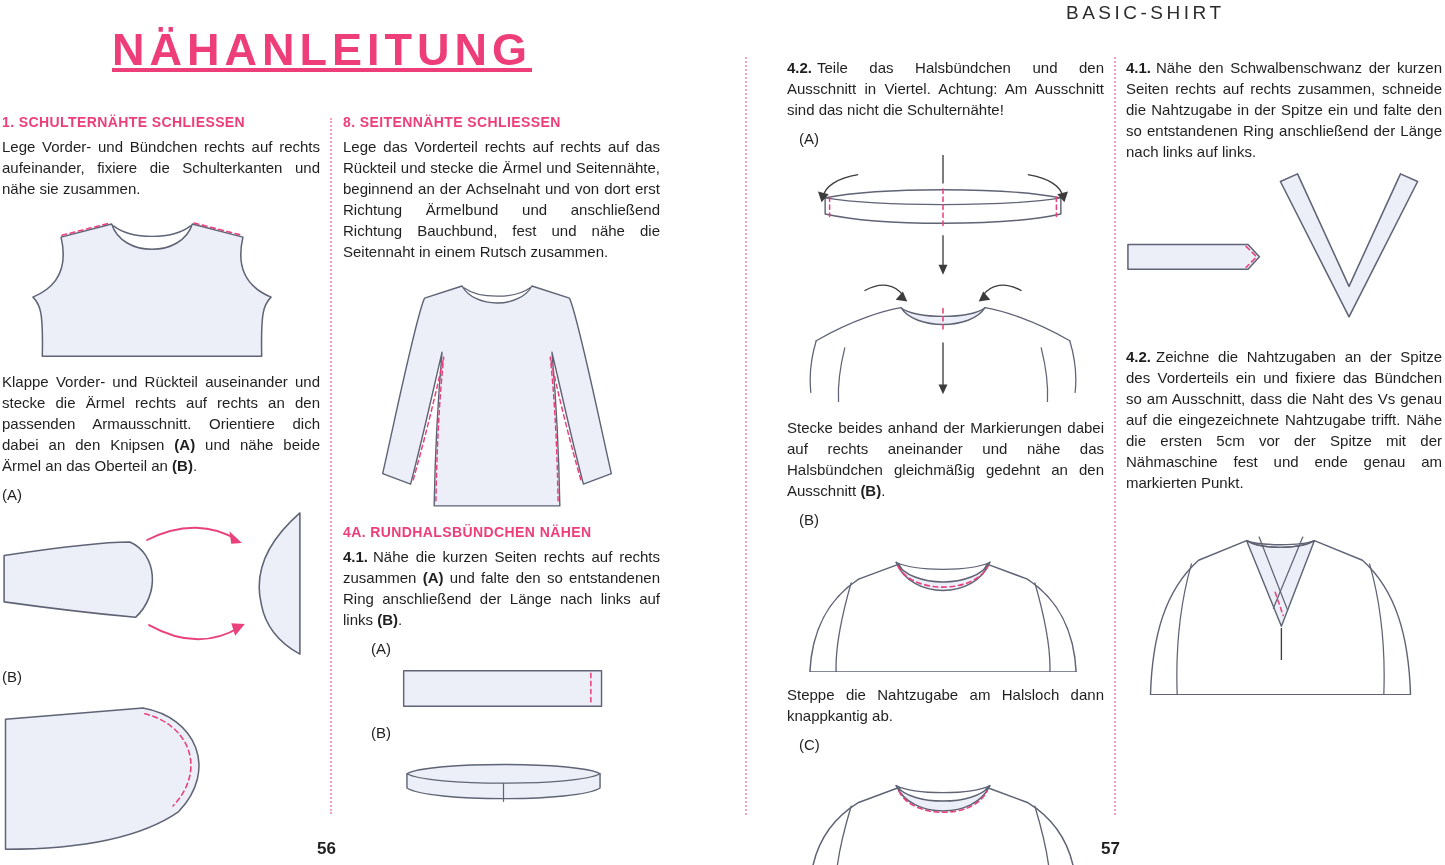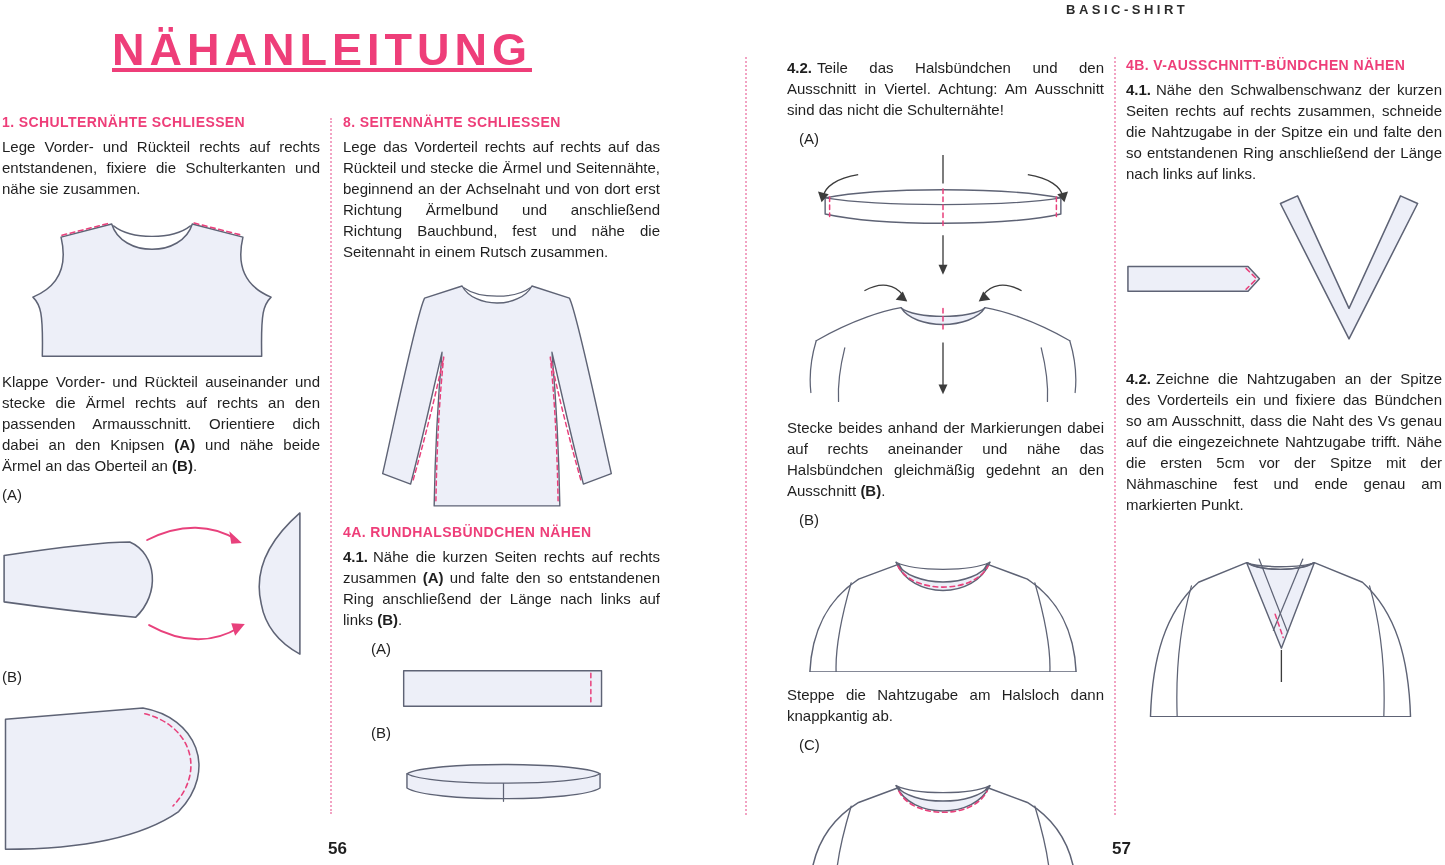--- a/index.html
+++ b/index.html
@@ -3,21 +3,21 @@
 <meta charset="utf-8">
 <style>
   * { box-sizing: border-box; margin: 0; padding: 0; }
   body { background: #888; font-family: "Liberation Sans", sans-serif; }
   .page {
     position: relative; width: 1445px; height: 865px; margin: 0 auto;
     background: #ffffff; color: #1f1f1f; overflow: hidden;
   }
   .header-label {
     position: absolute; top: 2px; left: 1066px;
-    font-size: 13px; font-weight: bold; letter-spacing: 3.5px; color: #2b2b2b;
+    font-size: 19px; font-weight: normal; letter-spacing: 3.5px; color: #2b2b2b;
   }
   .main-title {
     position: absolute; top: 24px; left: 112px;
     font-size: 45px; font-weight: bold; letter-spacing: 5px; color: #ee3e79; text-decoration: underline;
   }
   .col { position: absolute; }
   .col-1 { left: 2px;    top: 114px; width: 318px; }
   .col-2 { left: 343px;  top: 114px; width: 317px; }
   .col-3 { left: 787px;  top: 57px;  width: 317px; }
   .col-4 { left: 1126px; top: 57px;  width: 316px; }
@@ -41,42 +41,42 @@
   .pink { fill: none; stroke: #e8417c; stroke-width: 1.7; stroke-dasharray: 5 4; stroke-linecap: round; }
   .pinksolid { fill: none; stroke: #e8417c; stroke-width: 2; stroke-linecap: round; }
   .pinkfill  { fill: #e8417c; }
   .blk { fill: none; stroke: #3c3c3c; stroke-width: 1.5; }
   .blkfill { fill: #3c3c3c; }
   .vdots { position: absolute; width: 0; border-left: 2.5px dotted #f2a3c3; }
   .vdots-1 { left: 330px;  top: 118px; height: 696px; }
   .vdots-2 { left: 745px;  top: 57px;  height: 758px; }
   .vdots-3 { left: 1114px; top: 57px;  height: 758px; }
   .pagenum {
-    position: absolute; bottom: 6px; width: 30px; text-align: right;
+    position: absolute; bottom: 6px; width: 30px; text-align: left;
     font-size: 17px; font-weight: bold; color: #1f1f1f;
   }
   .pagenum-left  { left: 317px; }
   .pagenum-right { left: 1101px; }
 </style>
 </head>
 <body>
 
 <div class="page">
 
   <div class="header-label">BASIC-SHIRT</div>
 
   <h1 class="main-title">NÄHANLEITUNG</h1>
 
   <div class="vdots vdots-1"></div>
   <div class="vdots vdots-2"></div>
   <div class="vdots vdots-3"></div>
 
   <div class="col col-1">
     <h3 class="sec-heading">1. SCHULTERNÄHTE SCHLIESSEN</h3>
-    <p class="body">Lege Vorder- und Rückteil rechts auf rechts entstandenen, fixiere die Schulterkanten und nähe sie zusammen.</p>
+    <p class="body">Lege Vorder- und Bündchen rechts auf rechts aufeinander, fixiere die Schulterkanten und nähe sie zusammen.</p>
 
     <div class="fig">
       <svg viewBox="0 0 320 160" width="300" height="150">
         <path class="piece" d="M63,30 L117,16 C128,52 192,52 203,16 L257,30 C250,60 258,82 287,94 C279,102 276,110 277,157 L43,157 C44,110 41,102 33,94 C62,82 70,60 63,30 Z"></path>
         <path class="ln" d="M119,18 C138,33 182,33 201,18"></path>
         <path class="pink" d="M64,28 L115,15"></path>
         <path class="pink" d="M205,15 L256,28"></path>
       </svg>
     </div>
 
@@ -195,21 +195,20 @@
         <path class="ln" d="M62,48 C50,88 45,114 46,135"></path>
         <path class="ln" d="M258,48 C270,88 275,114 274,135"></path>
         <path class="piece" d="M110,26 C126,62 194,62 210,26 C194,48 126,48 110,26 Z"></path>
         <path class="ln" d="M110,26 C130,36 190,36 210,26"></path>
         <path class="pink" d="M113,32 C128,62 192,62 207,32"></path>
       </svg>
     </div>
   </div>
 
   <div class="col col-4">
-    <h3 class="sec-heading">4B. V-AUSSCHNITT-BÜNDCHEN NÄHEN</h3>
     <p class="body"><b class="stepnum">4.1.</b><span>Nähe den Schwalbenschwanz der kurzen Seiten rechts auf rechts zusammen, schneide die Nahtzugabe in der Spitze ein und falte den so entstandenen Ring anschließend der Länge nach links auf links.</span></p>
 
     <div class="fig">
       <svg viewBox="0 0 320 170" width="305" height="162">
         <path class="piece" d="M2,76 L128,76 L140,89 L128,102 L2,102 Z"></path>
         <path class="pink" d="M126,78 L137,89 L126,100"></path>
         <path class="piece" d="M162,10 L234,152 L306,10 L288,2 L234,120 L180,2 Z"></path>
       </svg>
     </div>
 

